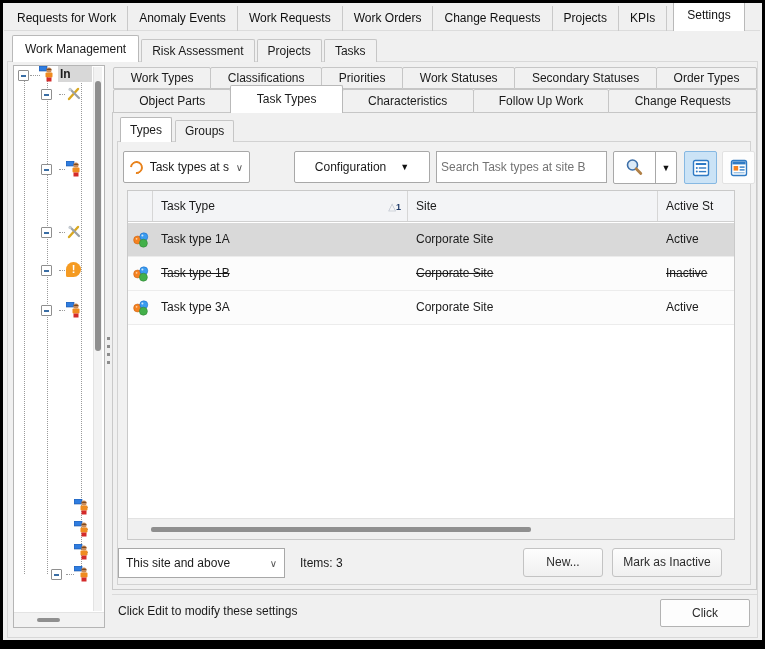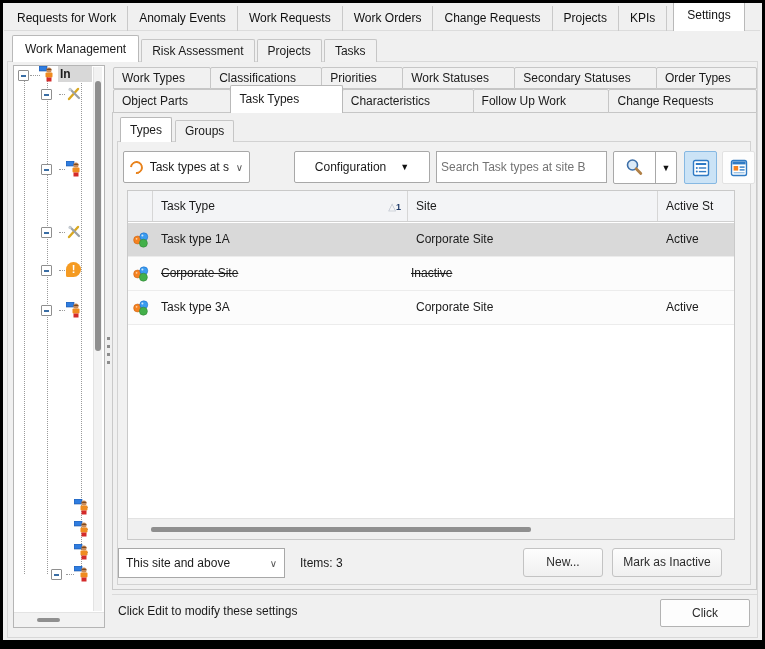--- a/index.html
+++ b/index.html
@@ -41,21 +41,21 @@
   .vscroll .thumb { position:absolute; left:1px; width:6px; top:14px; height:270px; background:#8f8f8f; border-radius:3px; }
   .hscroll-tree { position:absolute; left:0; right:0; bottom:0; height:15px; background:#f2f2f2; border-top:1px solid #e3e3e3; }
   .hscroll-tree .thumb { position:absolute; left:23px; top:5px; width:23px; height:4px; background:#8f8f8f; border-radius:2px; }
   .splitter-dots { position:absolute; left:107px; top:337px; width:4px; z-index:6; }
   .splitter-dots i { display:block; width:3px; height:3px; background:#8d8d8d; margin-bottom:5px; }
 
   
   .inner-tabs { position:absolute; left:113px; right:9px; display:flex; align-items:flex-end; }
   .row1 { top:66px; height:23px; }
   .row2 { top:88px; height:25px; z-index:5; }
-  .inner-tab { flex:1 1 auto; height:22px; line-height:21px; background:#f1f1f1; border:1px solid #c6c6c6; border-radius:2px 2px 0 0; margin-right:-1px; white-space:nowrap; padding:0 8px; }
+  .inner-tab { flex:1 1 auto; height:22px; line-height:21px; text-align:center; background:#f1f1f1; border:1px solid #c6c6c6; border-radius:2px 2px 0 0; margin-right:-1px; white-space:nowrap; padding:0 8px; }
   .row2 .inner-tab { height:24px; line-height:23px; }
   .inner-tab.selected { background:#fff; border-color:#b9b9b9; border-bottom:none; height:28px; line-height:26px; position:relative; z-index:6; }
   .group-box { position:absolute; left:112px; top:112px; width:645px; height:478px; background:#f0f0f0; border:1px solid #c9c9c9; }
 
   
   .view-tabs { position:absolute; left:120px; top:117px; height:25px; display:flex; align-items:flex-end; z-index:8; }
   .view-tab { height:22px; line-height:21px; padding:0 9px; background:#f1f1f1; border:1px solid #c6c6c6; border-bottom:none; border-radius:2px 2px 0 0; margin-right:3px; }
   .view-tab.selected { background:#fff; border-color:#b9b9b9; height:25px; line-height:24px; position:relative; z-index:9; }
   .types-page { position:absolute; left:117px; top:141px; width:634px; height:444px; background:#f1f1f1; border:1px solid #d2d2d2; }
 
@@ -354,20 +354,21 @@
     <div class="grid-row struck" style="top:66px;">
       <div class="gr-cell gr-icon">
         <svg width="16" height="16" viewBox="0 0 16 16">
             <circle cx="4.6" cy="8" r="4" fill="#f58220" stroke="#c05a10" stroke-width="0.5"></circle>
             <circle cx="10.8" cy="4.8" r="4" fill="#3b9cf0" stroke="#1565c0" stroke-width="0.5"></circle>
             <circle cx="10.4" cy="11.2" r="4" fill="#43b04a" stroke="#2e7d32" stroke-width="0.5"></circle>
             <circle cx="9.4" cy="3.6" r="1" fill="#cfe7fb"></circle>
             <circle cx="3.6" cy="6.8" r="0.9" fill="#fcd1a6"></circle>
           </svg>
       </div>
+      <div class="gr-cell gr-tasktype">Task type 1B</div>
       <div class="gr-cell gr-site">Corporate Site</div>
       <div class="gr-cell gr-active">Inactive</div>
     </div>
 
     <div class="grid-row" style="top:100px;">
       <div class="gr-cell gr-icon">
         <svg width="16" height="16" viewBox="0 0 16 16">
             <circle cx="4.6" cy="8" r="4" fill="#f58220" stroke="#c05a10" stroke-width="0.5"></circle>
             <circle cx="10.8" cy="4.8" r="4" fill="#3b9cf0" stroke="#1565c0" stroke-width="0.5"></circle>
             <circle cx="10.4" cy="11.2" r="4" fill="#43b04a" stroke="#2e7d32" stroke-width="0.5"></circle>

